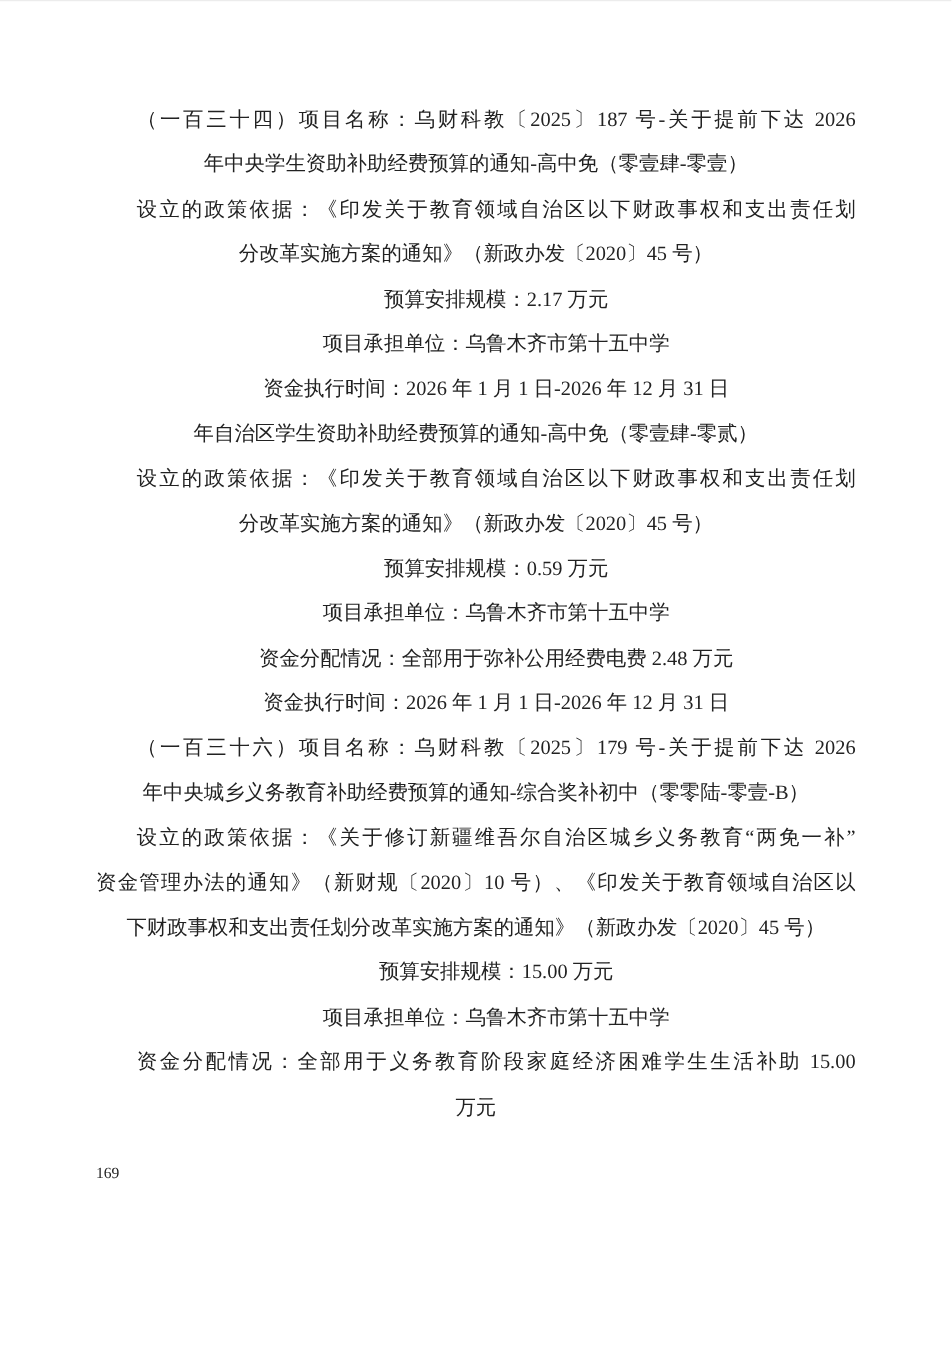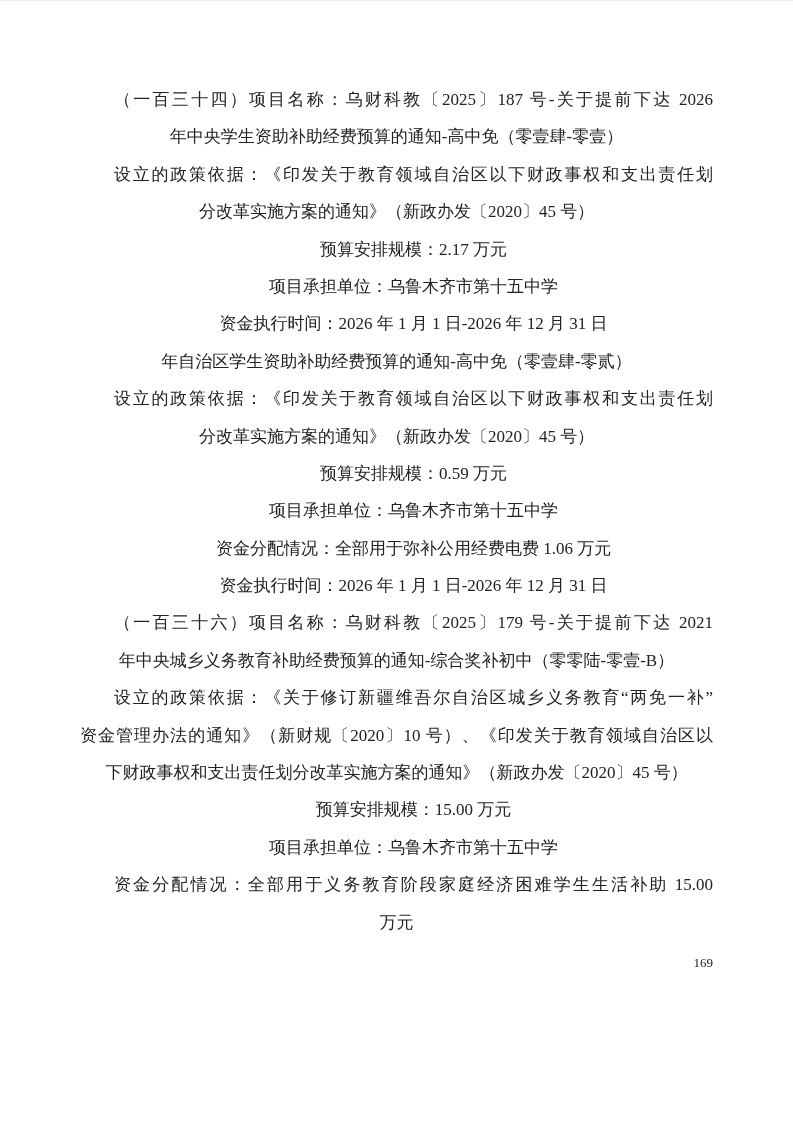--- a/index.html
+++ b/index.html
@@ -36,22 +36,22 @@
   .ln.indent {
     text-indent: 2em;
   }
   
   .ln.stretch {
     text-align: justify;
     text-align-last: justify;
     text-justify: inter-character;
   }
   .footer {
-    margin-top: 12px;
-    text-align: right;
+    margin-top: 28px;
+    text-align: left;
   }
   .page-number {
     display: inline-block;
     font-size: 13px;
     line-height: 16px;
     color: #1d1d1d;
   }
 </style>
 </head>
 <body>
@@ -63,23 +63,23 @@
     <div class="ln indent stretch">设立的政策依据：《印发关于教育领域自治区以下财政事权和支出责任划</div>
     <div class="ln">分改革实施方案的通知》（新政办发〔2020〕45 号）</div>
     <div class="ln indent">预算安排规模：2.17 万元</div>
     <div class="ln indent">项目承担单位：乌鲁木齐市第十五中学</div>
     <div class="ln indent">资金执行时间：2026 年 1 月 1 日-2026 年 12 月 31 日</div>
     <div class="ln">年自治区学生资助补助经费预算的通知-高中免（零壹肆-零贰）</div>
     <div class="ln indent stretch">设立的政策依据：《印发关于教育领域自治区以下财政事权和支出责任划</div>
     <div class="ln">分改革实施方案的通知》（新政办发〔2020〕45 号）</div>
     <div class="ln indent">预算安排规模：0.59 万元</div>
     <div class="ln indent">项目承担单位：乌鲁木齐市第十五中学</div>
-    <div class="ln indent">资金分配情况：全部用于弥补公用经费电费 1.06 万元</div>
+    <div class="ln indent">资金分配情况：全部用于弥补公用经费电费 2.48 万元</div>
     <div class="ln indent">资金执行时间：2026 年 1 月 1 日-2026 年 12 月 31 日</div>
-    <div class="ln indent stretch">（一百三十六）项目名称：乌财科教〔2025〕179 号-关于提前下达 2021</div>
+    <div class="ln indent stretch">（一百三十六）项目名称：乌财科教〔2025〕179 号-关于提前下达 2026</div>
     <div class="ln">年中央城乡义务教育补助经费预算的通知-综合奖补初中（零零陆-零壹-B）</div>
     <div class="ln indent stretch">设立的政策依据：《关于修订新疆维吾尔自治区城乡义务教育“两免一补”</div>
     <div class="ln stretch">资金管理办法的通知》（新财规〔2020〕10 号）、《印发关于教育领域自治区以</div>
     <div class="ln">下财政事权和支出责任划分改革实施方案的通知》（新政办发〔2020〕45 号）</div>
     <div class="ln indent">预算安排规模：15.00 万元</div>
     <div class="ln indent">项目承担单位：乌鲁木齐市第十五中学</div>
     <div class="ln indent stretch">资金分配情况：全部用于义务教育阶段家庭经济困难学生生活补助 15.00</div>
     <div class="ln">万元</div>
   </div>
   <div class="footer">

